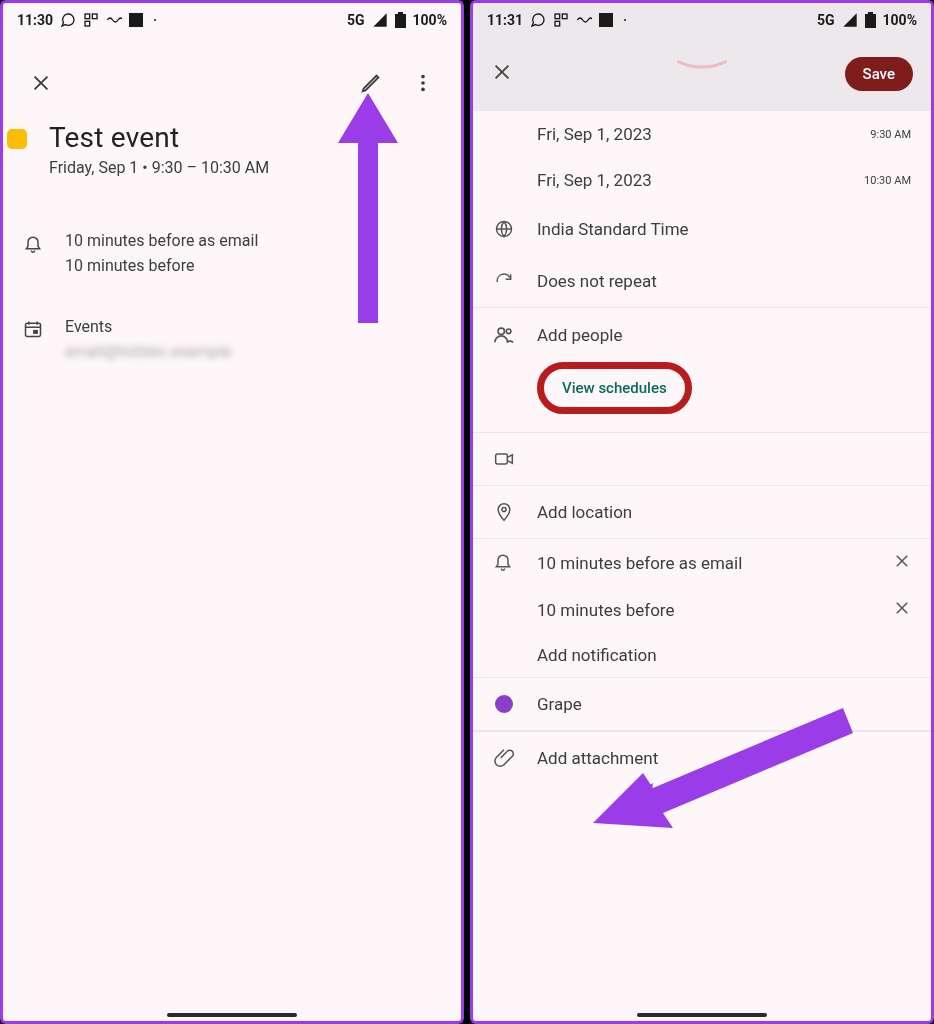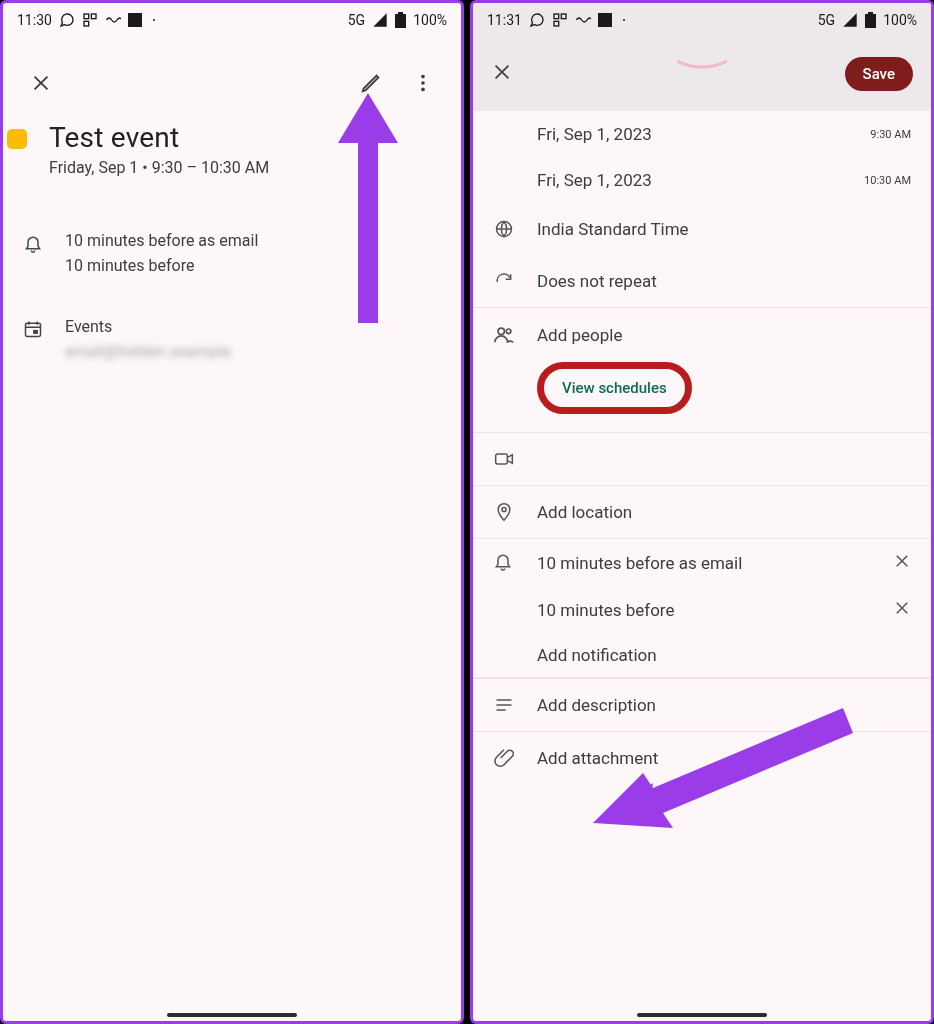--- a/index.html
+++ b/index.html
@@ -26,21 +26,21 @@
     background: #000;
   }
   
   .status-bar {
     height: 32px;
     display: flex;
     align-items: center;
     justify-content: space-between;
     padding: 2px 14px 0 14px;
     font-size: 14px;
-    font-weight: 400;
+    font-weight: 700;
     color: #1a1a1a;
   }
   .status-left, .status-right {
     display: flex;
     align-items: center;
     gap: 7px;
   }
   .status-left svg, .status-right svg { flex-shrink: 0; }
   .dot { width: 2px; height: 2px; background:#1a1a1a; border-radius:50%; margin-left:4px;}
   
@@ -388,29 +388,27 @@
       <div class="txt">10 minutes before</div>
       <div class="xbtn"><svg width="18" height="18" viewBox="0 0 24 24" stroke="#555" stroke-width="2">
             <path d="M5 5 L19 19 M19 5 L5 19"></path>
           </svg></div>
     </div>
     <div class="notif-row">
       <div class="icon-slot"></div>
       <div class="txt">Add notification</div>
     </div>
     <div class="sep"></div>
-    <div class="sep"></div>
-    <div class="edit-row tall">
-      <div class="icon-slot">
-          <svg width="20" height="20" viewBox="0 0 24 24" stroke="#555" stroke-width="2">
-            <path d="M3 6 L21 6 M3 12 L21 12 M3 18 L14 18"></path>
-          </svg>
-        </div>
-      <div class="txt">Add description</div>
-    </div>
+    <div class="edit-row tall">
+      <div class="icon-slot">
+          <div class="color-dot"></div>
+        </div>
+      <div class="txt">Grape</div>
+    </div>
+    <div class="sep"></div>
     <div class="sep"></div>
     <div class="edit-row tall">
       <div class="icon-slot">
           <svg width="20" height="20" viewBox="0 0 24 24" fill="none" stroke="#555" stroke-width="1.8">
             <path d="M8 12 L16 4 A4 4 0 0 1 22 10 L12 20 A6 6 0 0 1 3 11 L12 2"></path>
           </svg>
         </div>
       <div class="txt">Add attachment</div>
     </div>
   </div>

